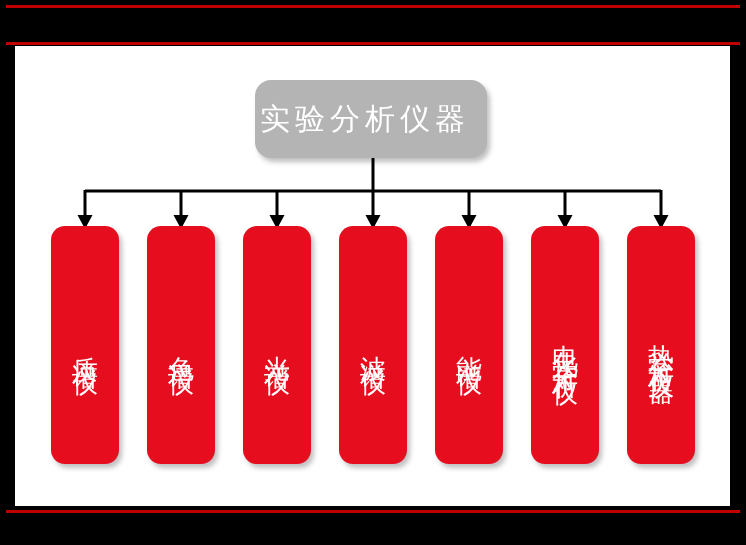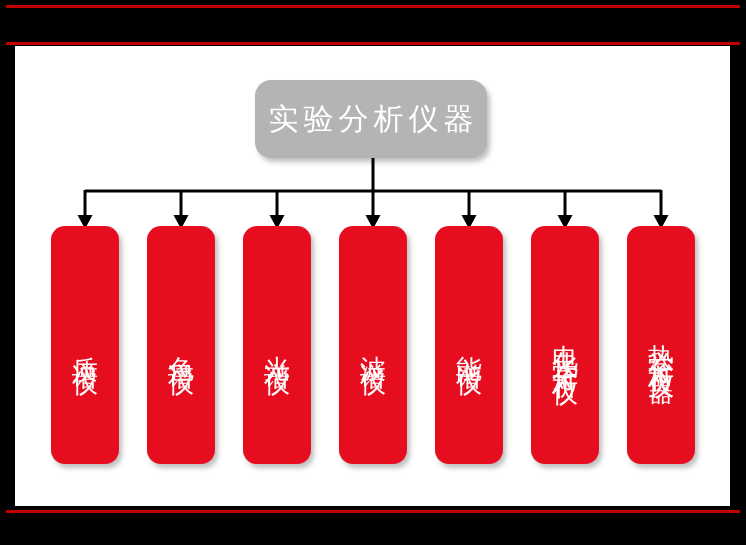--- a/index.html
+++ b/index.html
@@ -23,21 +23,21 @@
   }
   .connectors{
     position:absolute;left:0;top:0;width:746px;height:545px;
     pointer-events:none;
   }
   .root-box{
     position:absolute;left:255px;top:80px;width:232px;height:78px;
     background:#b4b4b4;
     border-radius:16px;
     box-shadow:3px 4px 5px rgba(0,0,0,0.25);
-    display:flex;align-items:center;justify-content:center;
+    display:flex;align-items:center;justify-content:flex-start;
   }
   .root-label{
     color:#ffffff;
     font-size:30px;
     letter-spacing:5px;
     white-space:nowrap;
     text-indent:5px;
   }
   .leaf-box{
     position:absolute;top:226px;width:68px;height:238px;

